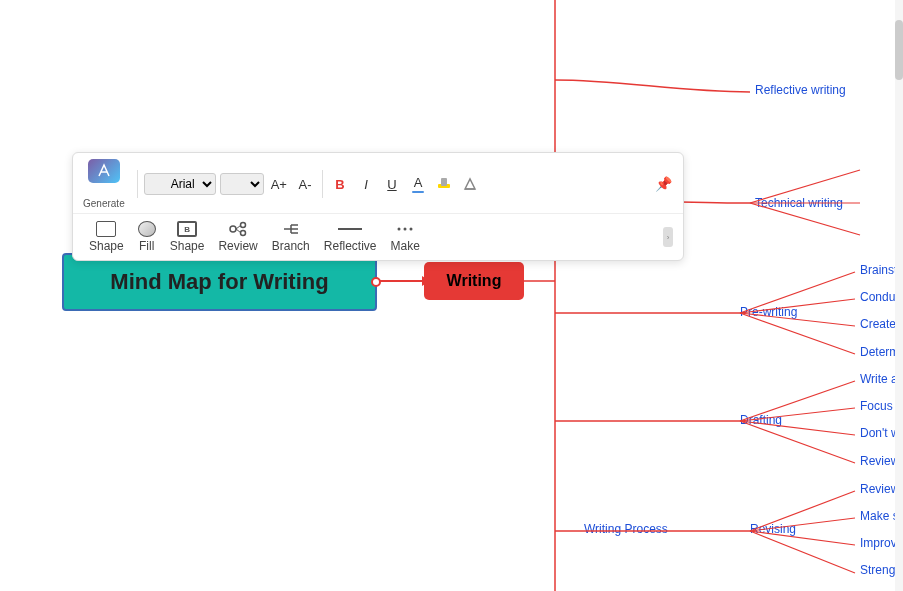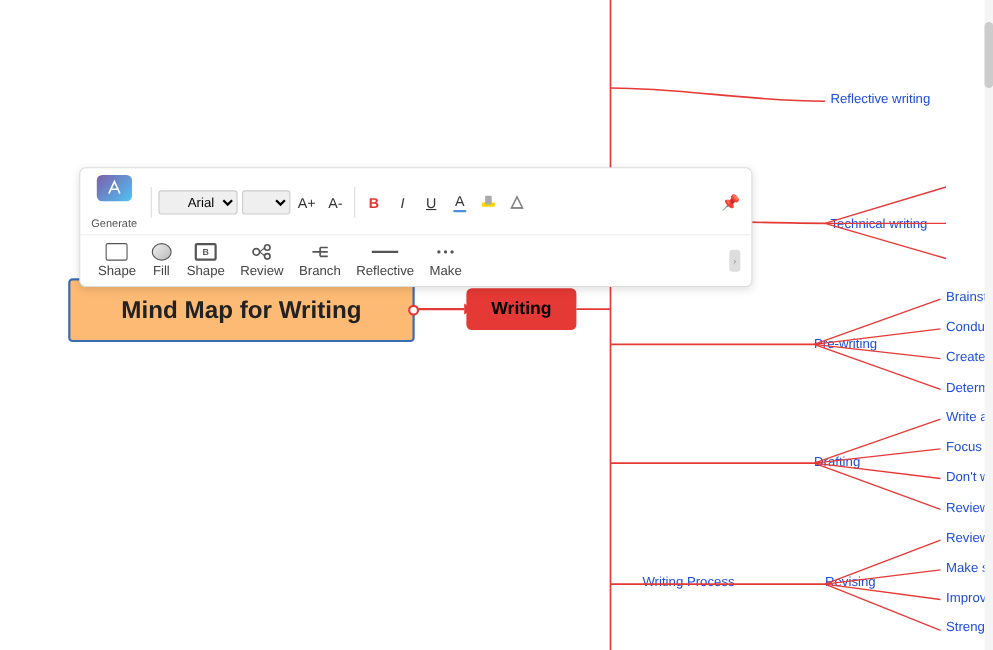--- a/index.html
+++ b/index.html
@@ -69,21 +69,21 @@
       position: absolute;
       top: 253px;
       left: 62px;
       width: 315px;
       height: 58px;
       border: 2px solid #3b6bb5;
       border-radius: 4px;
       display: flex;
       align-items: center;
       justify-content: center;
-      background: #fdba74;
+      background: #14b8a6;
       z-index: 5;
     }
     .node-main-text {
       font-size: 22px;
       font-weight: bold;
       color: #222;
     }
 
     
     .node-writing {

